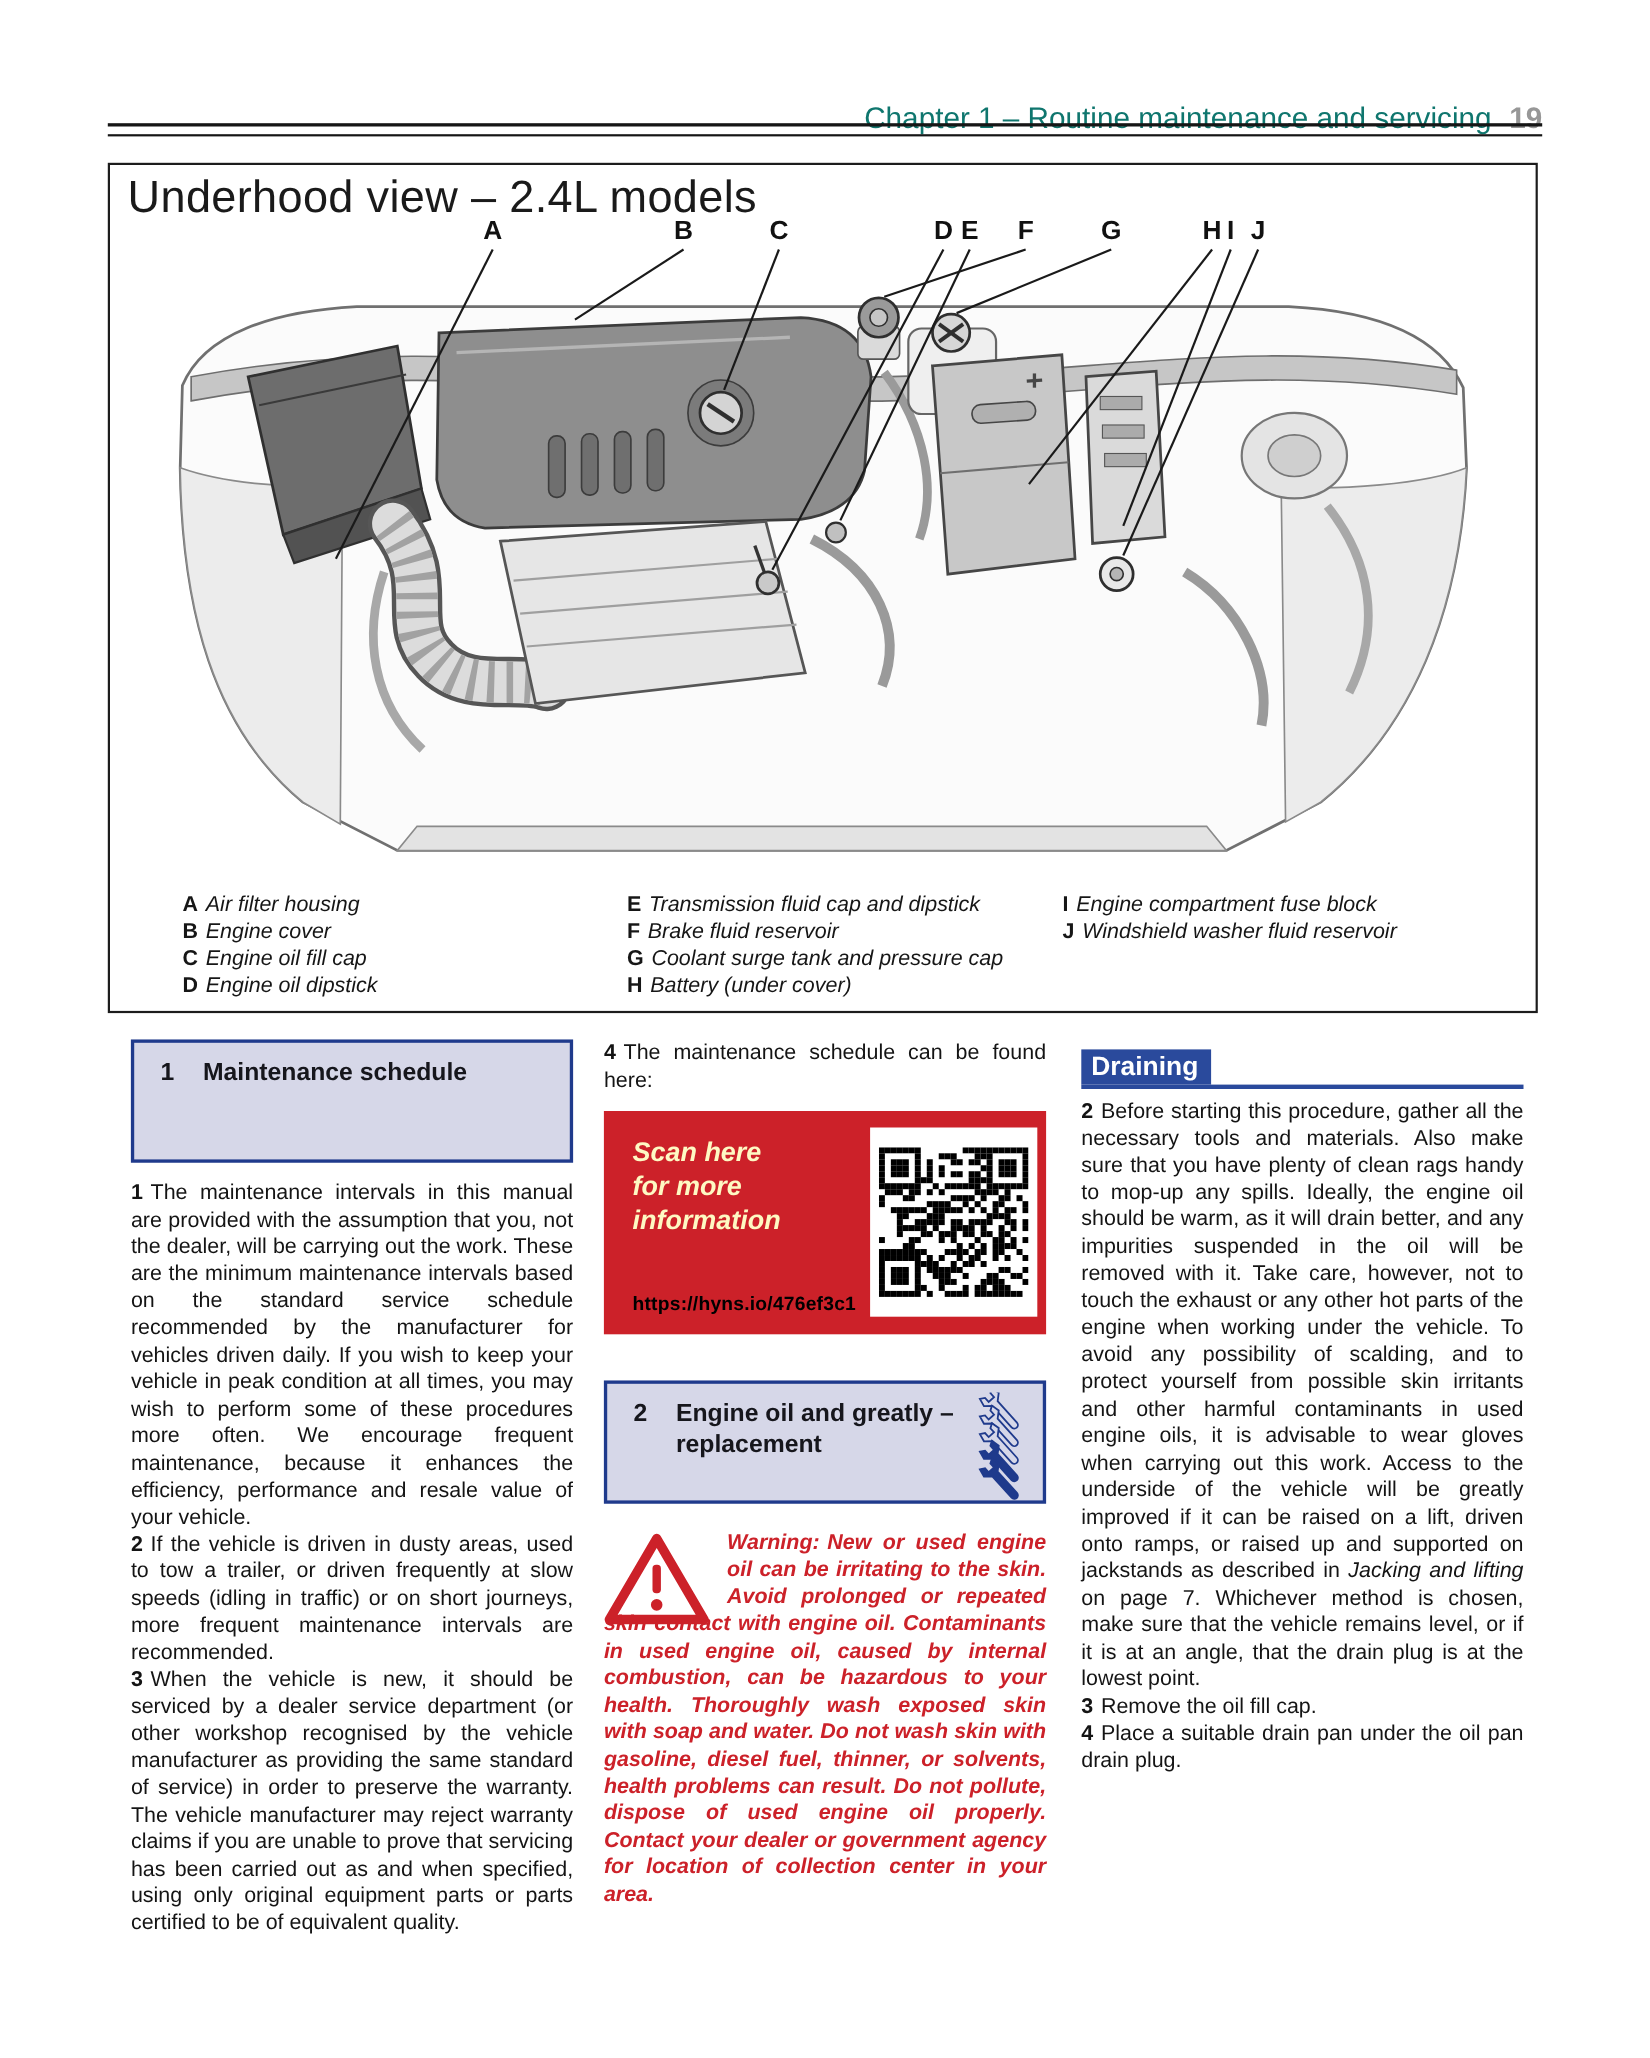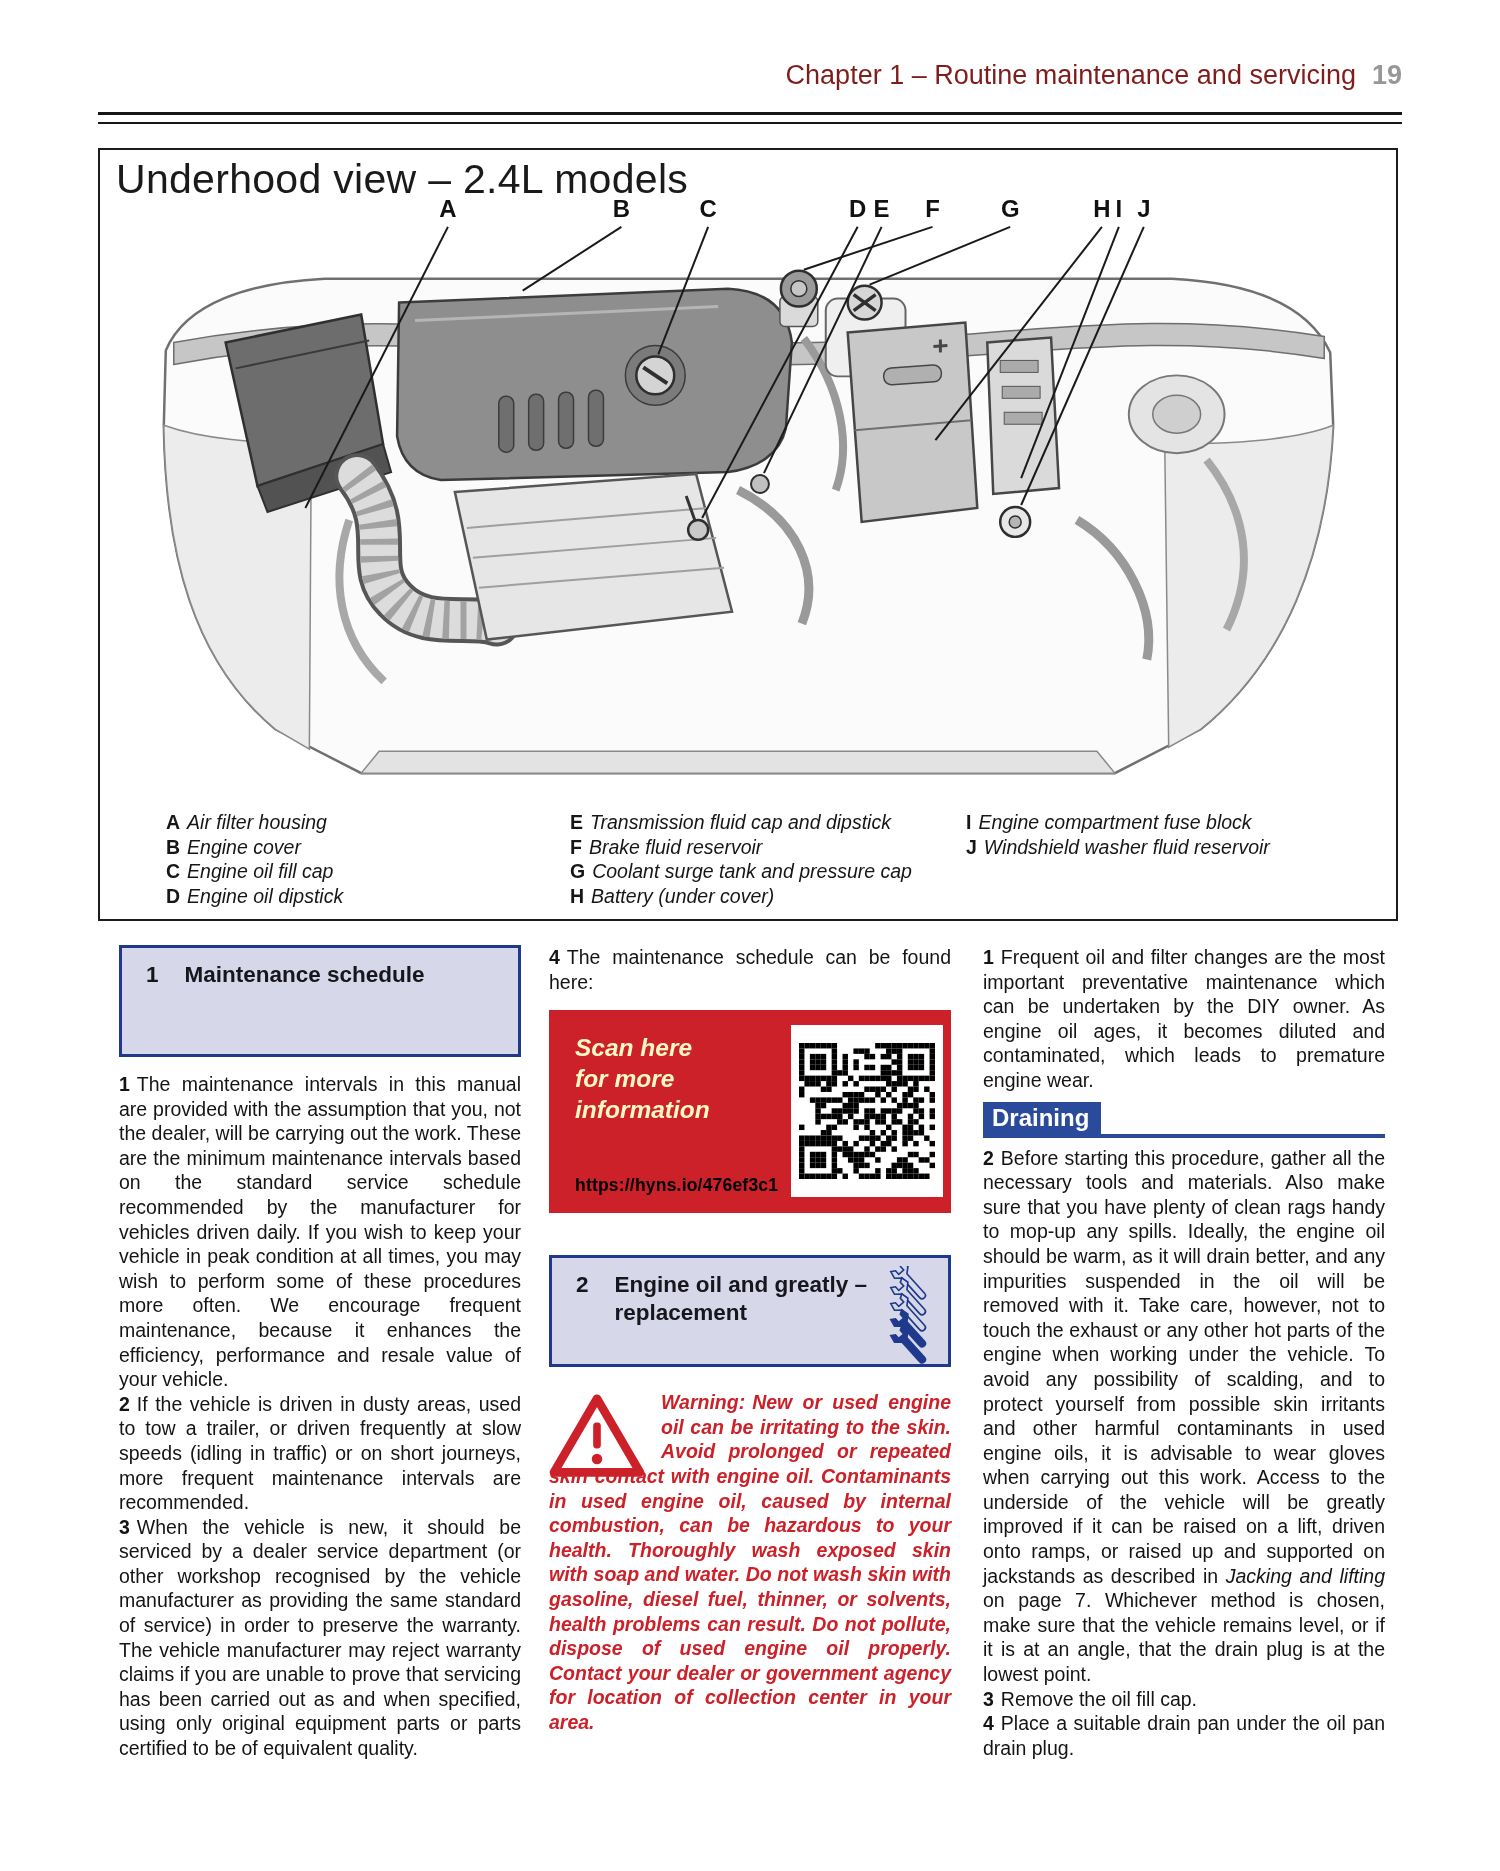--- a/index.html
+++ b/index.html
@@ -1,20 +1,20 @@
 <!DOCTYPE html>
 <html><head>
 <meta charset="utf-8">
 <style>
   html,body{margin:0;padding:0;background:#ffffff;}
   body{width:1500px;height:1871px;position:relative;font-family:"Liberation Sans",sans-serif;color:#111;}
 
   
   .hdr{position:absolute;left:98px;top:60px;width:1304px;display:flex;justify-content:flex-end;align-items:baseline;font-size:27px;}
-  .hdr .chap{color:#7f1d1d;}
+  .hdr .chap{color:#0f766e;margin-top:32px;}
   .hdr .pageno{color:#979797;font-weight:bold;margin-left:16px;}
   .top-rule{position:absolute;left:98px;top:112px;width:1304px;height:7px;border-top:3px solid #161616;border-bottom:2px solid #161616;}
 
   
   .figure-box{position:absolute;left:98px;top:148px;width:1300px;height:773px;border:2px solid #1c1c1c;box-sizing:border-box;background:#fff;padding-left:28px;}
   .figure-title{position:absolute;left:16px;top:6px;font-size:41px;font-weight:400;color:#1a1a1a;letter-spacing:.3px;}
   .diagram{position:absolute;left:0;top:40px;width:1296px;height:615px;}
   .legend{position:absolute;left:0;top:660px;width:100%;font-size:19.5px;line-height:24.5px;color:#161616;}
   .lg-col{position:absolute;top:0;}
   .lg-c1{left:66px;} .lg-c2{left:470px;} .lg-c3{left:866px;}
@@ -587,20 +587,19 @@
       <svg width="96" height="88" viewBox="0 0 100 92" xmlns="http://www.w3.org/2000/svg">
         <path d="M50,7 L95,84 L5,84 Z" fill="none" stroke="#cc2129" stroke-width="9" stroke-linejoin="round"></path>
         <rect x="46" y="32" width="8" height="27" rx="3.5" fill="#cc2129"></rect>
         <circle cx="50" cy="70" r="5.5" fill="#cc2129"></circle>
       </svg>
     </span><span class="wlabel">Warning:</span><span>New or used engine oil can be irritating to the skin. Avoid prolonged or repeated skin contact with engine oil. Contaminants in used engine oil, caused by internal combustion, can be hazardous to your health. Thoroughly wash exposed skin with soap and water. Do not wash skin with gasoline, diesel fuel, thinner, or solvents, health problems can result. Do not pollute, dispose of used engine oil properly. Contact your dealer or government agency for location of collection center in your area.</span>
   </p>
 </div>
 
 <div class="col col-right">
-  <p><span class="pnum">1</span><span>Frequent oil and filter changes are the most important preventative maintenance which can be undertaken by the DIY owner. As engine oil ages, it becomes diluted and contaminated, which leads to premature engine wear.</span></p>
   <div class="drain-wrap">
     <span class="drain-lbl">Draining</span>
   </div>
   <p><span class="pnum">2</span><span>Before starting this procedure, gather all the necessary tools and materials. Also make sure that you have plenty of clean rags handy to mop-up any spills. Ideally, the engine oil should be warm, as it will drain better, and any impurities suspended in the oil will be removed with it. Take care, however, not to touch the exhaust or any other hot parts of the engine when working under the vehicle. To avoid any possibility of scalding, and to protect yourself from possible skin irritants and other harmful contaminants in used engine oils, it is advisable to wear gloves when carrying out this work. Access to the underside of the vehicle will be greatly improved if it can be raised on a lift, driven onto ramps, or raised up and supported on jackstands as described in </span><i>Jacking and lifting</i><span> on page 7. Whichever method is chosen, make sure that the vehicle remains level, or if it is at an angle, that the drain plug is at the lowest point.</span></p>
   <p><span class="pnum">3</span><span>Remove the oil fill cap.</span></p>
   <p><span class="pnum">4</span><span>Place a suitable drain pan under the oil pan drain plug.</span></p>
 </div>
 
 </body></html>

